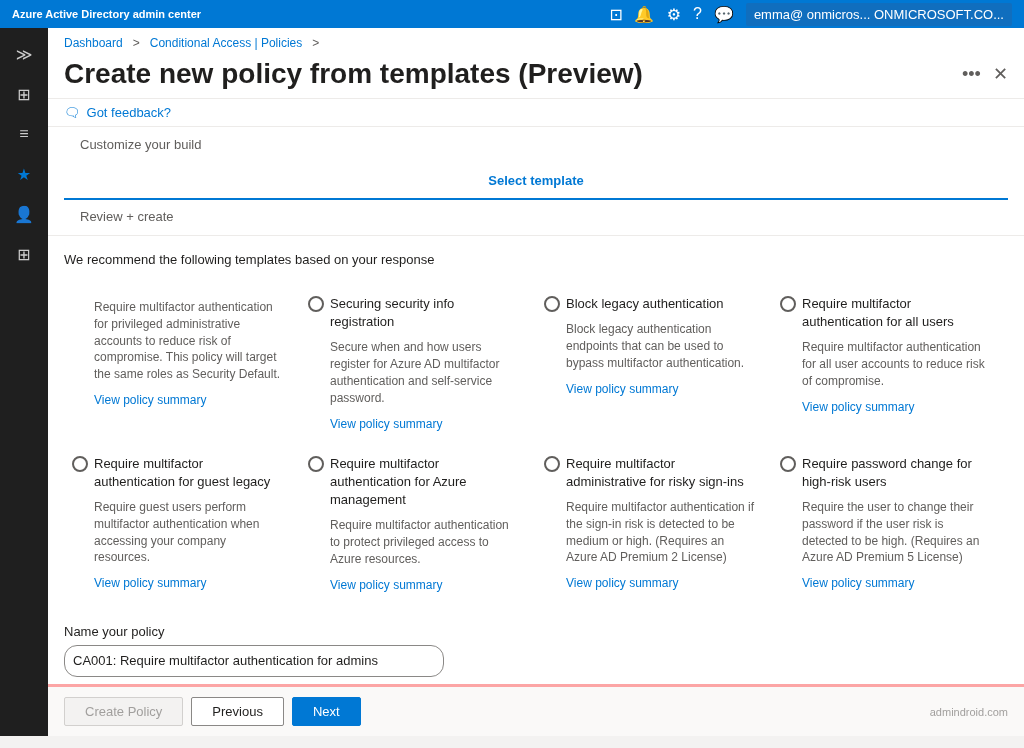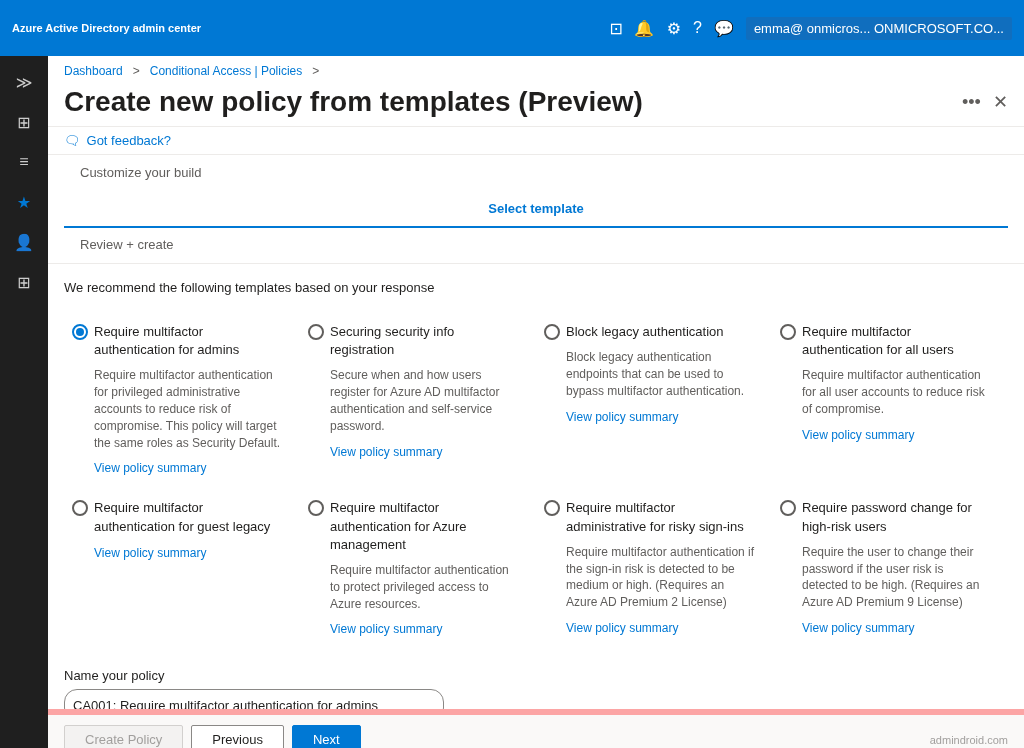--- a/index.html
+++ b/index.html
@@ -2,21 +2,21 @@
 <html><head>
   <meta charset="utf-8">
   <style>
     * { box-sizing: border-box; margin: 0; padding: 0; }
     body { font-family: 'Segoe UI', Arial, sans-serif; font-size: 13px; background: #f3f2f1; width: 1024px; height: 748px; overflow: hidden; }
 
     
     .topbar {
       background: #0078d4;
       color: white;
-      height: 56px;
+      height: 28px;
       display: flex;
       align-items: center;
       padding: 0 12px;
       gap: 8px;
     }
     .topbar-logo { font-size: 11px; font-weight: 600; flex: 1; }
     .topbar-icons { display: flex; gap: 12px; align-items: center; font-size: 16px; }
     .topbar-user { font-size: 13px; background: #106ebe; padding: 4px 8px; border-radius: 2px; }
 
     
@@ -132,32 +132,31 @@
     .policy-name-section { margin-bottom: 16px; }
     .section-label { font-size: 13px; color: #201f1e; margin-bottom: 6px; }
     .policy-name-input {
       width: 380px;
       height: 32px;
       padding: 4px 8px;
       border: 1px solid #8a8886;
       font-size: 13px;
       color: #201f1e;
       border-radius: 13px;
-      text-decoration: underline;
     }
 
     
     .policy-state-section { margin-bottom: 16px; }
     .policy-state-options { display: flex; gap: 16px; align-items: center; margin-top: 18px; }
     .radio-option { display: flex; align-items: center; gap: 6px; cursor: pointer; }
     .radio-option input[type="radio"] { cursor: pointer; }
 
     
     .footer {
-      border-top: 6px solid #fca5a5;
+      border-top: 3px solid #fca5a5;
       padding: 10px 16px;
       display: flex; align-items: center; gap: 8px;
       background: #faf9f8;
       justify-content: space-between;
     }
     .footer-left { display: flex; gap: 8px; }
     .footer-right { font-size: 11px; color: #a19f9d; }
     .btn {
       padding: 6px 20px;
       font-size: 13px;
@@ -232,24 +231,20 @@
       <div class="tab active">Select template</div>
       <div class="tab">Review + create</div>
     </div>
 
     <div class="content">
       <p class="recommend-text">We recommend the following templates based on your response</p>
 
       <div class="templates-grid">
 
         <div class="template-item">
-          <div class="template-header">
-            <div class="radio-btn selected"></div>
-            <span class="template-title">Require multifactor authentication for admins</span>
-          </div>
           <p class="template-desc">Require multifactor authentication for privileged administrative accounts to reduce risk of compromise. This policy will target the same roles as Security Default.</p>
           <a class="view-summary" href="#">View policy summary</a>
         </div>
 
         <div class="template-item">
           <div class="template-header">
             <div class="radio-btn"></div>
             <span class="template-title">Securing security info registration</span>
           </div>
           <p class="template-desc">Secure when and how users register for Azure AD multifactor authentication and self-service password.</p>
@@ -272,20 +267,21 @@
           </div>
           <p class="template-desc">Require multifactor authentication for all user accounts to reduce risk of compromise.</p>
           <a class="view-summary" href="#">View policy summary</a>
         </div>
 
         <div class="template-item">
           <div class="template-header">
             <div class="radio-btn"></div>
             <span class="template-title">Require multifactor authentication for guest legacy</span>
           </div>
+          <p class="template-desc">Require guest users perform multifactor authentication when accessing your company resources.</p>
           <a class="view-summary" href="#">View policy summary</a>
         </div>
 
         <div class="template-item">
           <div class="template-header">
             <div class="radio-btn"></div>
             <span class="template-title">Require multifactor authentication for Azure management</span>
           </div>
           <p class="template-desc">Require multifactor authentication to protect privileged access to Azure resources.</p>
           <a class="view-summary" href="#">View policy summary</a>
@@ -298,21 +294,21 @@
           </div>
           <p class="template-desc">Require multifactor authentication if the sign-in risk is detected to be medium or high. (Requires an Azure AD Premium 2 License)</p>
           <a class="view-summary" href="#">View policy summary</a>
         </div>
 
         <div class="template-item">
           <div class="template-header">
             <div class="radio-btn"></div>
             <span class="template-title">Require password change for high-risk users</span>
           </div>
-          <p class="template-desc">Require the user to change their password if the user risk is detected to be high. (Requires an Azure AD Premium 9 License)</p>
+          <p class="template-desc">Require the user to change their password if the user risk is detected to be high. (Requires an Azure AD Premium 5 License)</p>
           <a class="view-summary" href="#">View policy summary</a>
         </div>
       </div>
 
       <div class="policy-name-section">
         <div class="section-label">Name your policy</div>
         <input type="text" class="policy-name-input" value="CA001: Require multifactor authentication for admins" style="">
       </div>
 
       <div class="policy-state-section">

